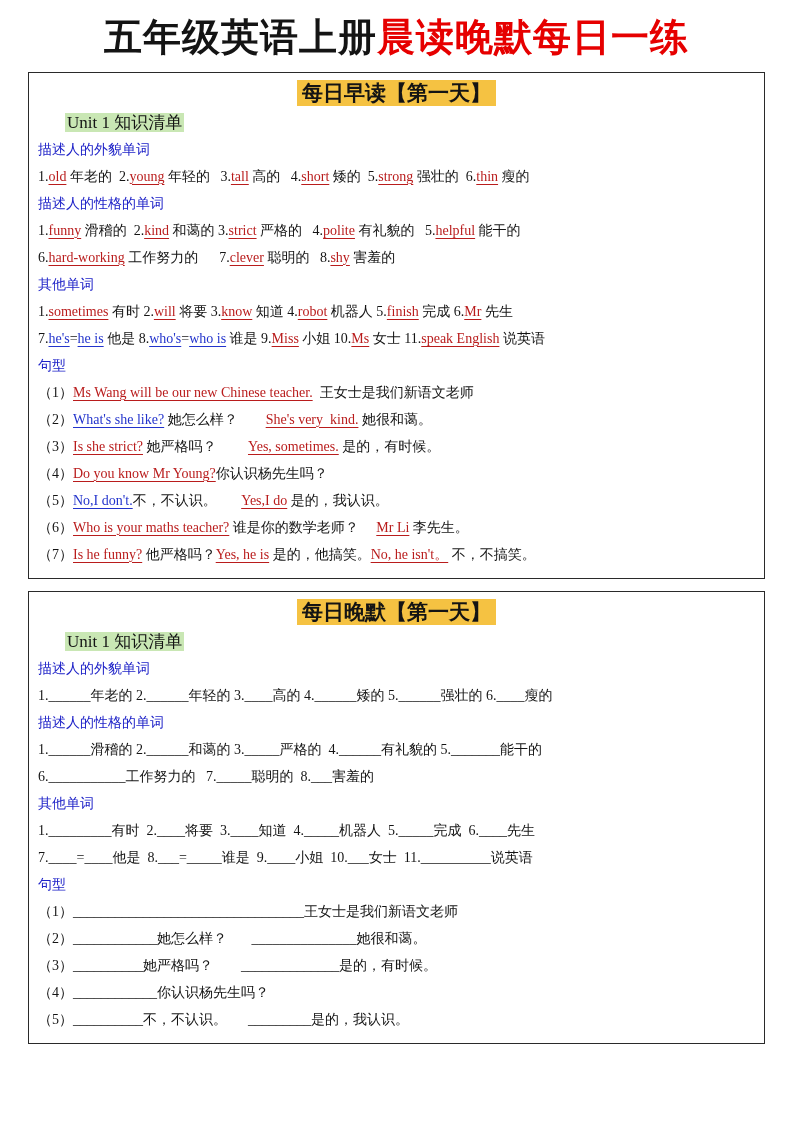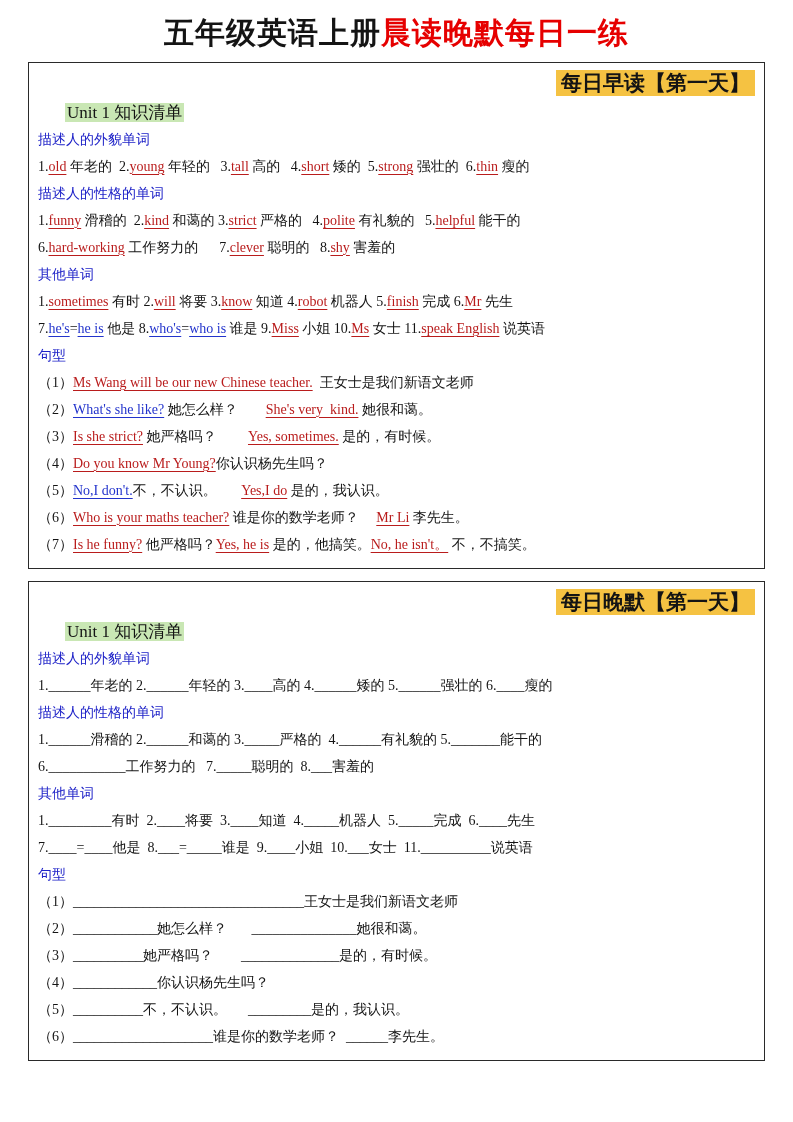--- a/index.html
+++ b/index.html
@@ -13,34 +13,34 @@
   .page {
     width: 793px;
     height: 1122px;
     box-sizing: border-box;
     padding-top: 14px;
     overflow: hidden;
   }
   .page-title {
     margin: 0 0 10px 0;
     text-align: center;
-    font-size: 30px;
+    font-size: 38px;
     font-weight: bold;
     line-height: 1.25;
     letter-spacing: 1px;
   }
   .title-red { color: #E60000; }
   .box {
     border: 1.5px solid #2a2a2a;
     margin: 0 28px 12px 28px;
     padding: 5px 9px 10px 9px;
     box-sizing: border-box;
   }
   .box-title {
-    text-align: right;
+    text-align: center;
     font-size: 21px;
     font-weight: bold;
     line-height: 30px;
     margin-bottom: 2px;
   }
   .box-title-hl {
     background: #F5C242;
     padding: 1px 5px;
   }
   .unit-row {
@@ -127,17 +127,16 @@
         <div class="text-line"><span class="seg-k">6.___________工作努力的   7._____聪明的  8.___害羞的</span></div>
         <div class="blue-heading">其他单词</div>
         <div class="text-line"><span class="seg-k">1._________有时  2.____将要  3.____知道  4._____机器人  5._____完成  6.____先生</span></div>
         <div class="text-line"><span class="seg-k">7.____=____他是  8.___=_____谁是  9.____小姐  10.___女士  11.__________说英语</span></div>
         <div class="blue-heading">句型</div>
         <div class="text-line"><span class="seg-k">（1）_________________________________王女士是我们新语文老师</span></div>
         <div class="text-line"><span class="seg-k">（2）____________她怎么样？       _______________她很和蔼。</span></div>
         <div class="text-line"><span class="seg-k">（3）__________她严格吗？        ______________是的，有时候。</span></div>
         <div class="text-line"><span class="seg-k">（4）____________你认识杨先生吗？</span></div>
         <div class="text-line"><span class="seg-k">（5）__________不，不认识。      _________是的，我认识。</span></div>
-        <div class="text-line"><span class="seg-k">（6）____________________谁是你的数学老师？  ______李先生。</span></div>
       </div>
   </section>
 
 </div>
 
 </body></html>

